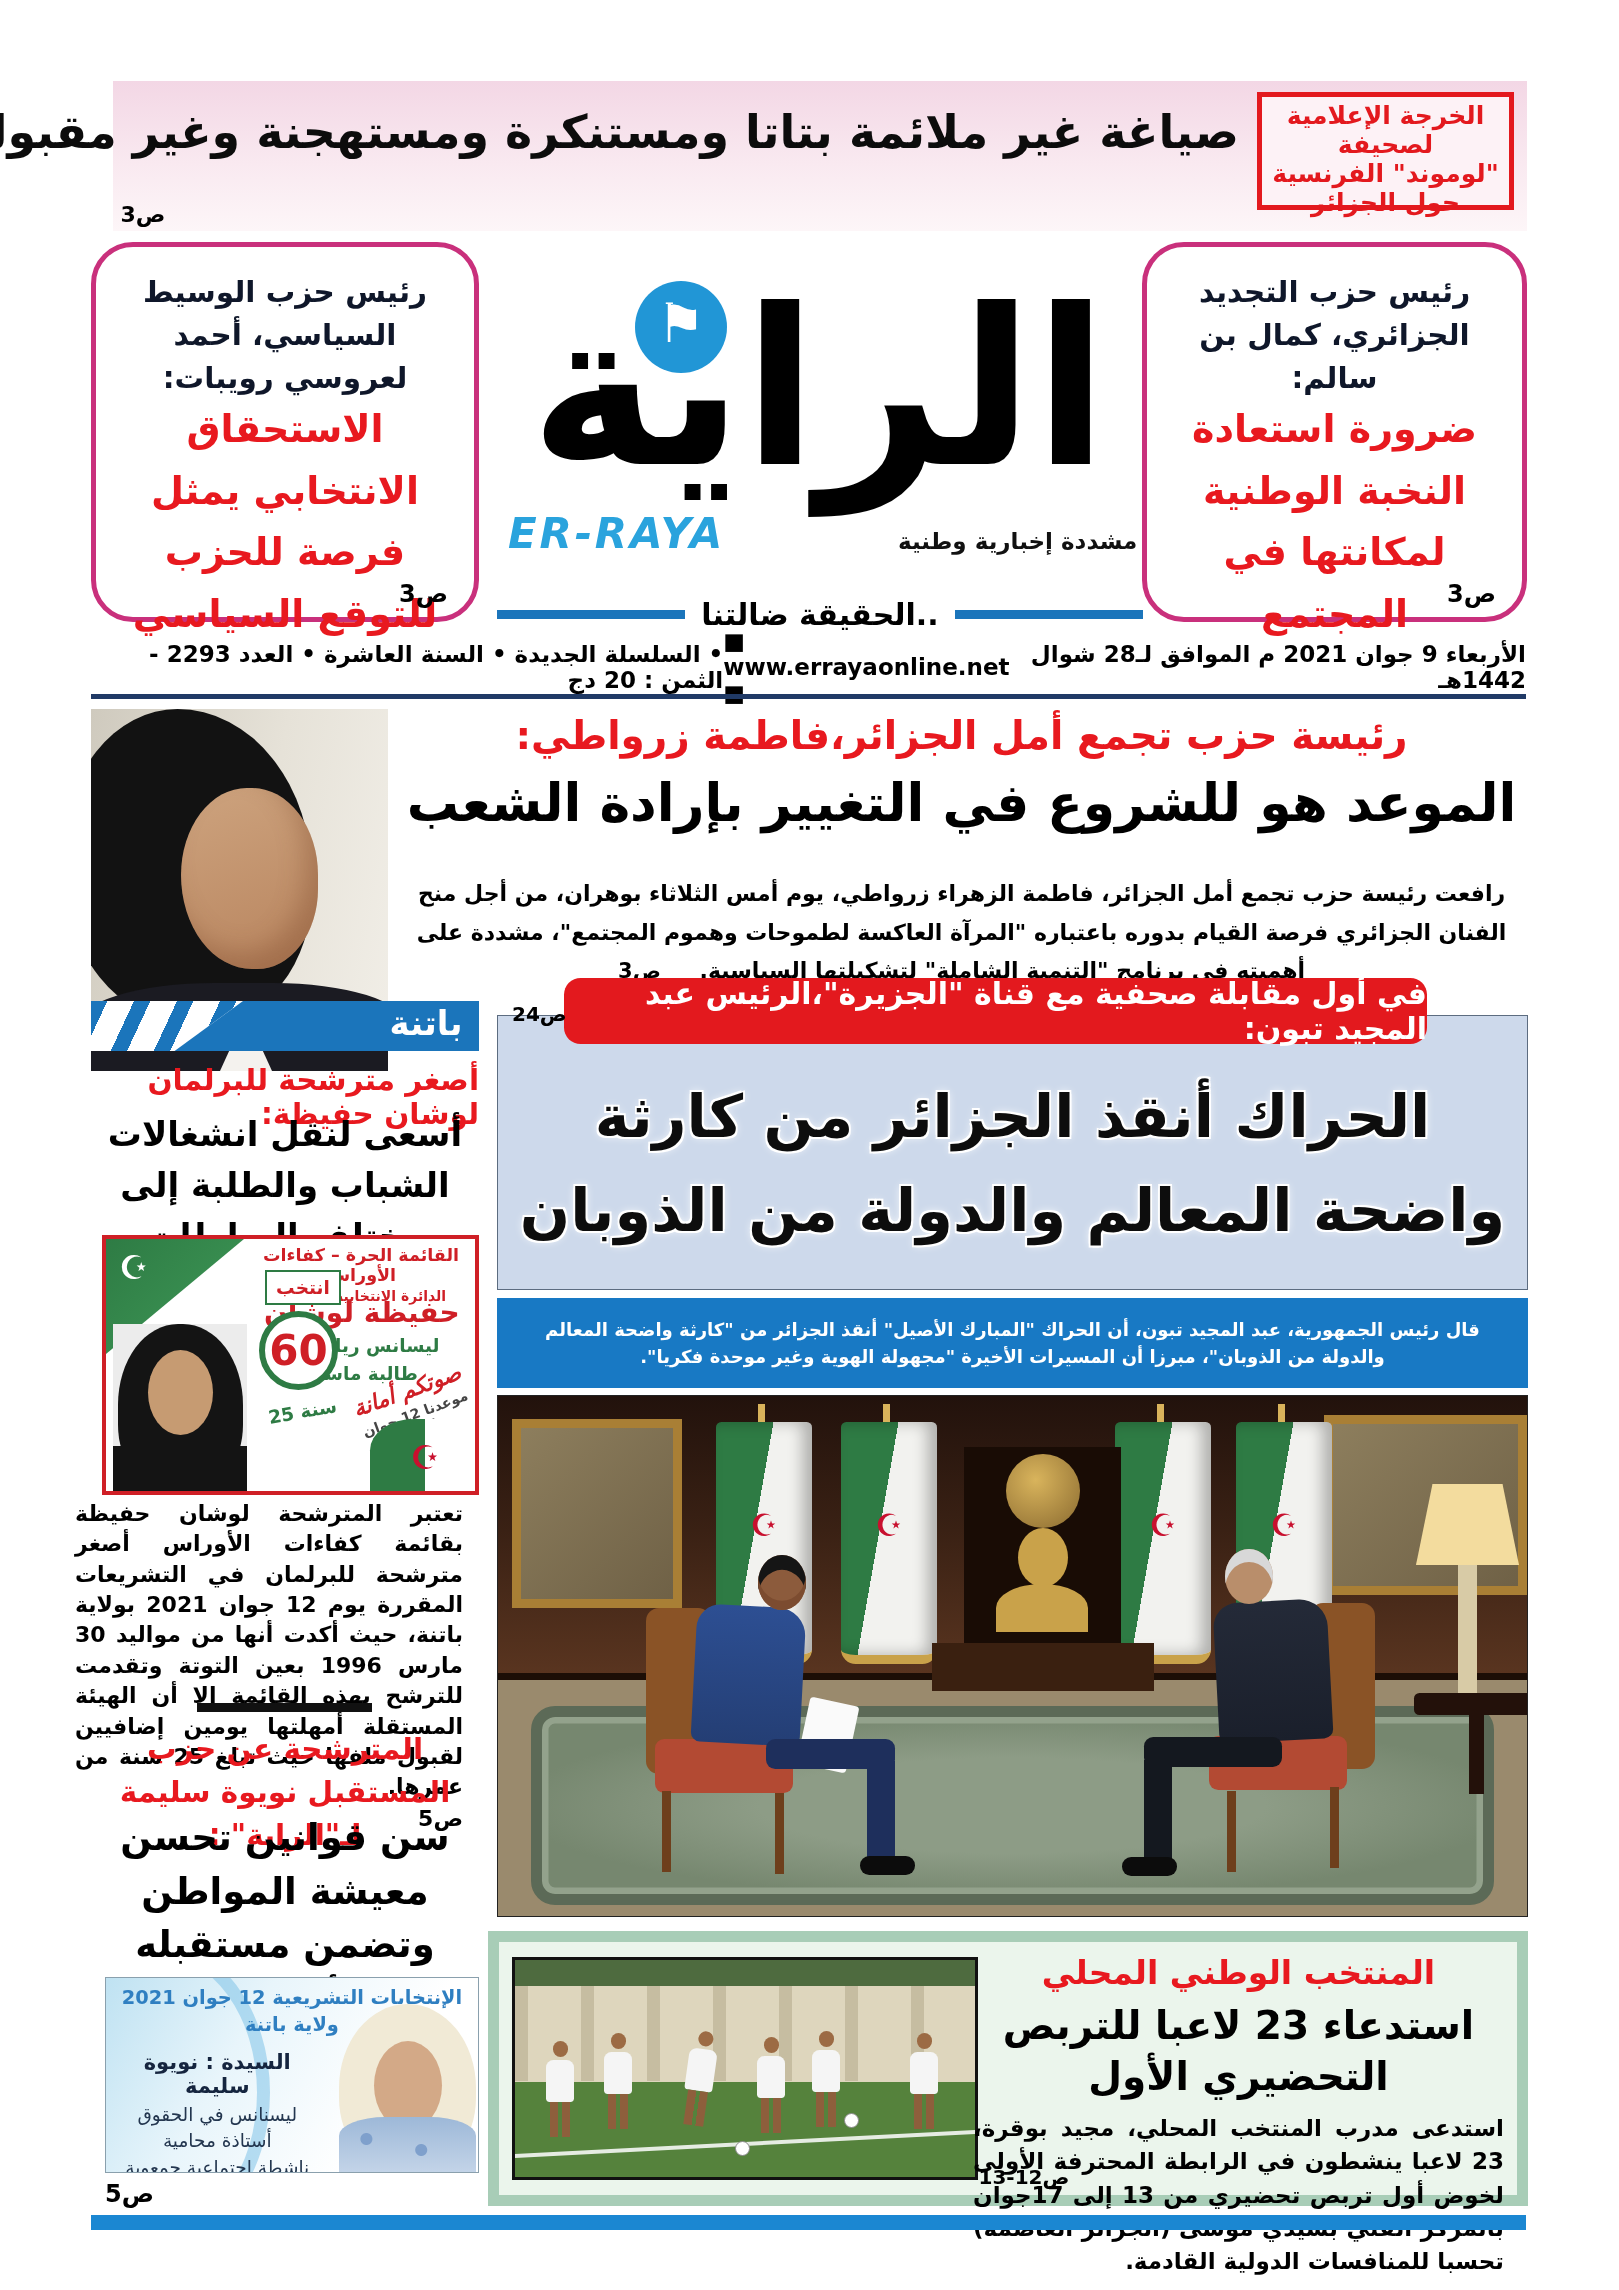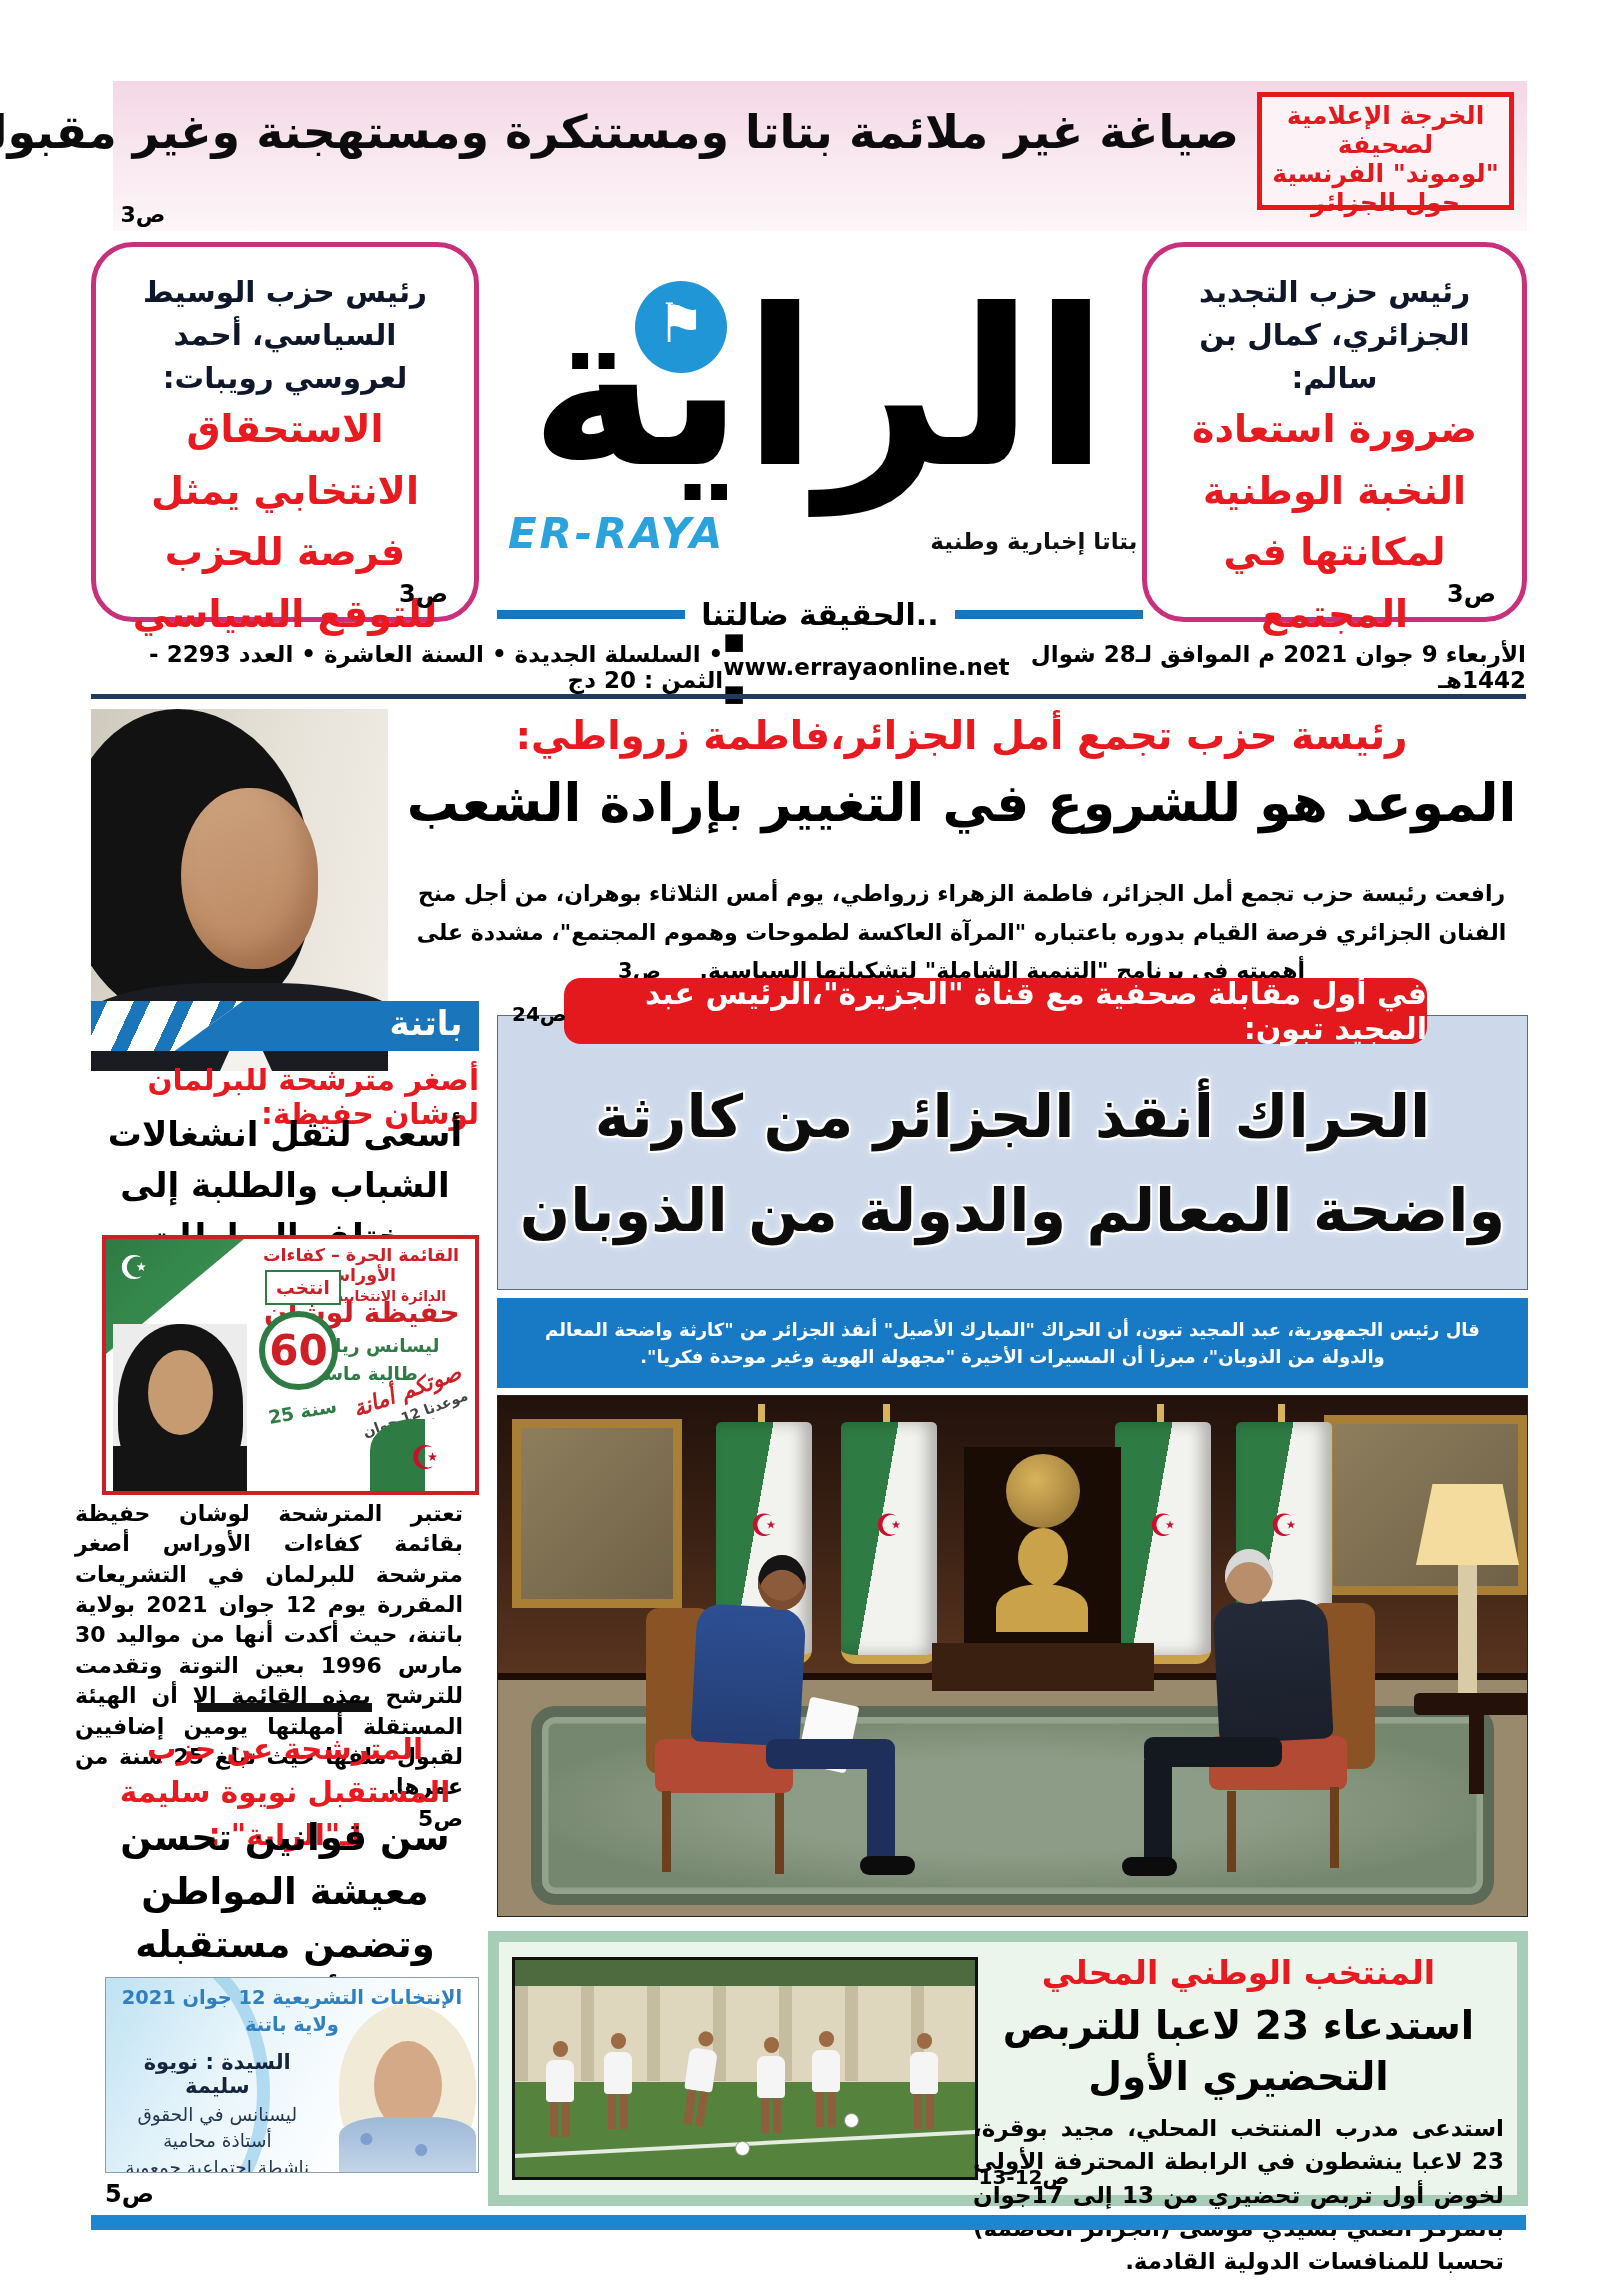--- a/index.html
+++ b/index.html
@@ -182,21 +182,21 @@
     <div class="head">ضرورة استعادة النخبة الوطنية لمكانتها في المجتمع</div>
     <div class="pref">ص3</div>
   </div>
 
   <div class="abs logo">
     <div class="logo-circle">
       <span class="logo-flag">⚑</span>
     </div>
     <div class="logo-ar">الراية</div>
     <div class="logo-latin">ER-RAYA</div>
-    <div class="logo-tagline">بتاتا إخبارية وطنية</div>
+    <div class="logo-tagline">مشددة إخبارية وطنية</div>
   </div>
 
   <div class="abs slogan-row">
     <div class="line"></div>
     <div class="slogan-text">..الحقيقة ضالتنا</div>
     <div class="line"></div>
   </div>
 
   <div class="abs date-bar">
     <span>الأربعاء 9 جوان 2021 م الموافق لـ28 شوال 1442هـ</span>

